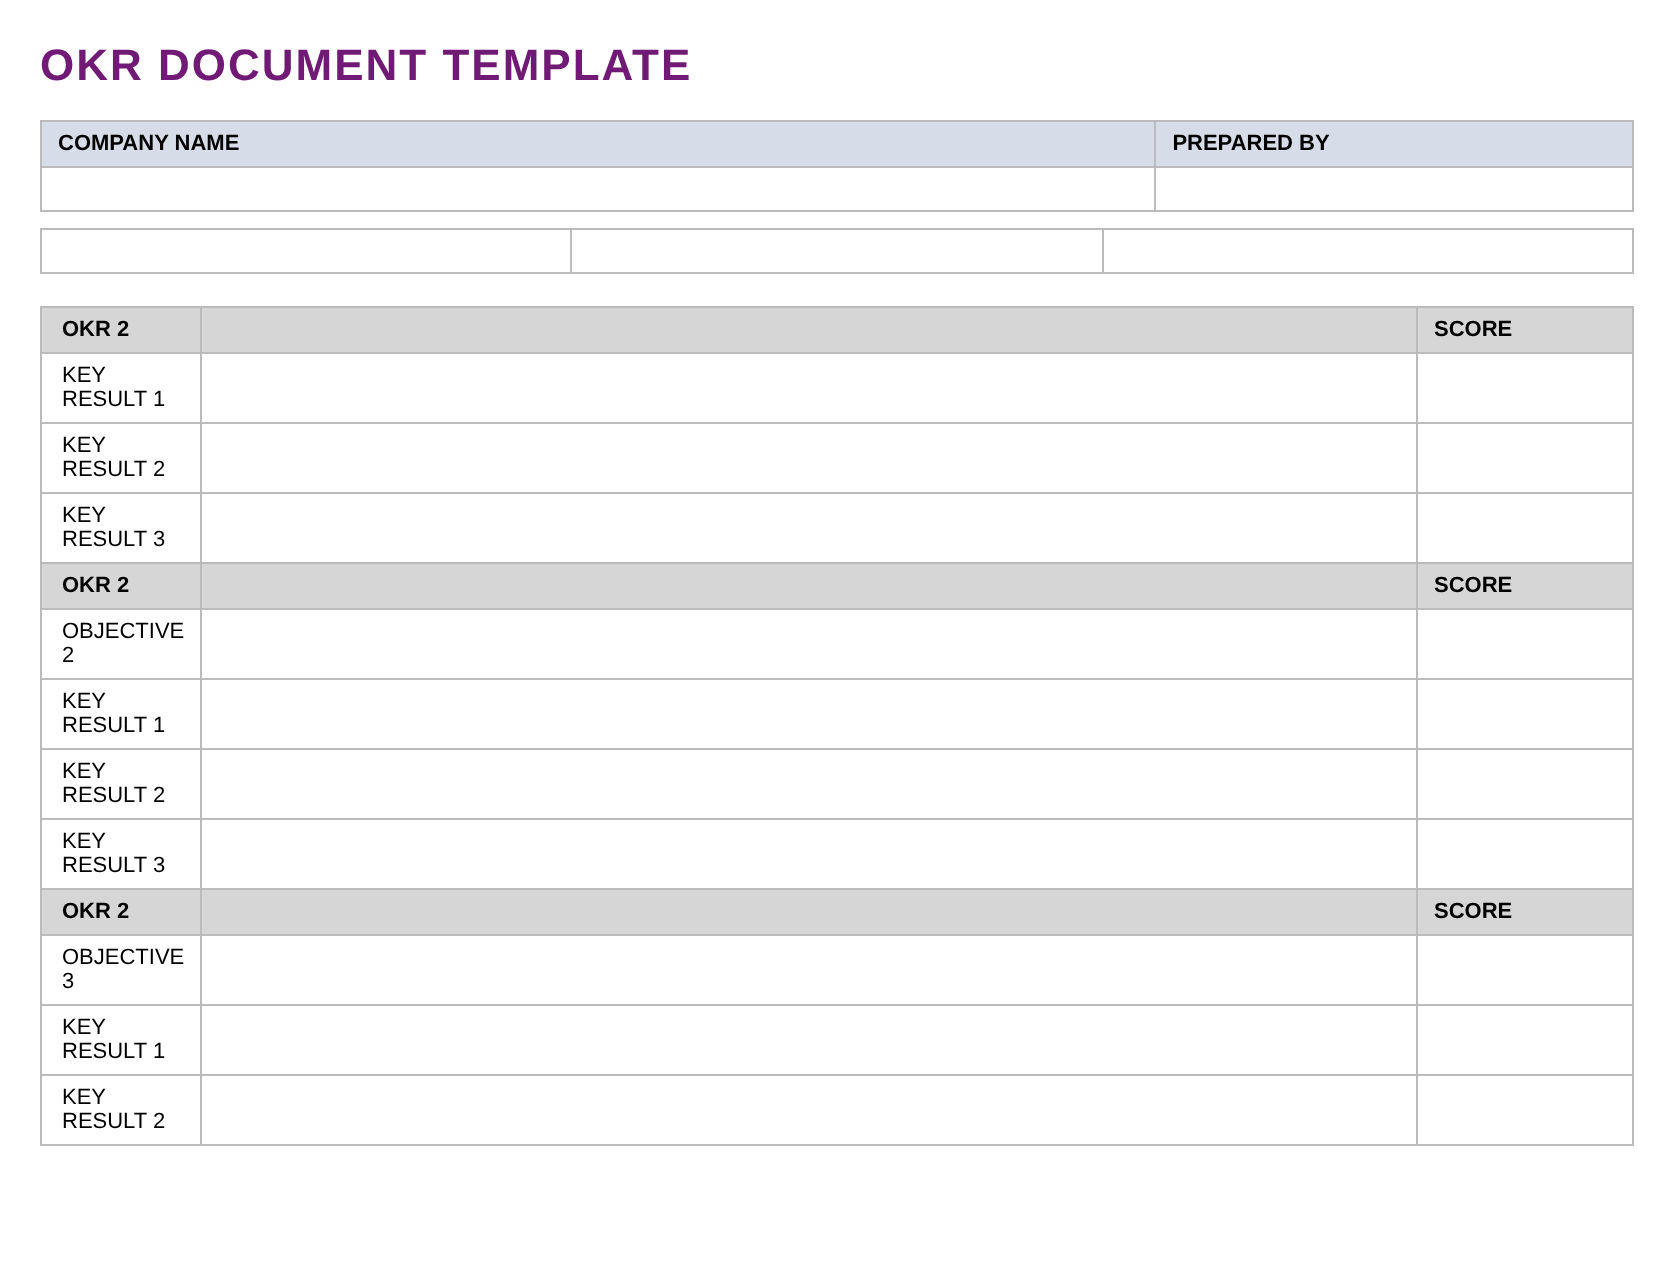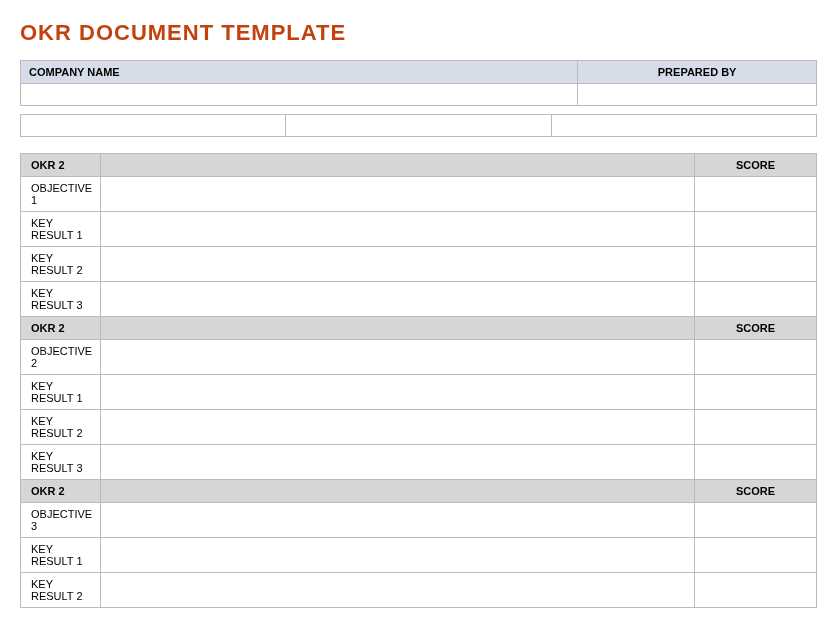--- a/index.html
+++ b/index.html
@@ -3,21 +3,21 @@
   <meta charset="utf-8">
   <style>
     * { box-sizing: border-box; margin: 0; padding: 0; }
     body {
       font-family: Arial, Helvetica, sans-serif;
       background: #fff;
       padding: 20px;
       width: 837px;
     }
     h1 {
-      color: #c2410c;
+      color: #701a75;
       font-size: 22px;
       font-weight: bold;
       letter-spacing: 1px;
       margin-bottom: 14px;
     }
     table {
       width: 100%;
       border-collapse: collapse;
       margin-bottom: 8px;
     }
@@ -30,26 +30,26 @@
       margin-top: 38px;
     }
     .hdr-blue {
       background: #d6dde8;
       font-weight: bold;
     }
     .hdr-gray {
       background: #d6d6d6;
       font-weight: bold;
     }
-    .center { text-align: center; }
+    .center { }
     .left { text-align: left; }
     .input-cell { background: #fff; }
     .spacer { height: 8px; }
     .label-col { width: 80px; padding-left: 10px; }
-    .score-col { width: 122px; }
+    .score-col { width: 108px; }
   </style>
 </head>
 <body>
 
 <h1>OKR DOCUMENT TEMPLATE</h1>
 
 <table>
   <tbody>
       <tr>
     <td class="hdr-blue left" colspan="1" style="width:70%">COMPANY NAME</td>
@@ -74,25 +74,20 @@
 
 <div class="spacer"></div>
 
 <table>
 
   <tbody>
       <tr>
     <td class="hdr-gray left label-col">OKR 2</td>
     <td class="hdr-gray"></td>
     <td class="hdr-gray center score-col">SCORE</td>
-  </tr>
-  <tr>
-    <td class="label-col">OBJECTIVE 1</td>
-    <td class="input-cell"></td>
-    <td class="input-cell"></td>
   </tr>
   <tr>
     <td class="label-col">KEY RESULT 1</td>
     <td class="input-cell"></td>
     <td class="input-cell"></td>
   </tr>
   <tr>
     <td class="label-col">KEY RESULT 2</td>
     <td class="input-cell"></td>
     <td class="input-cell"></td>

